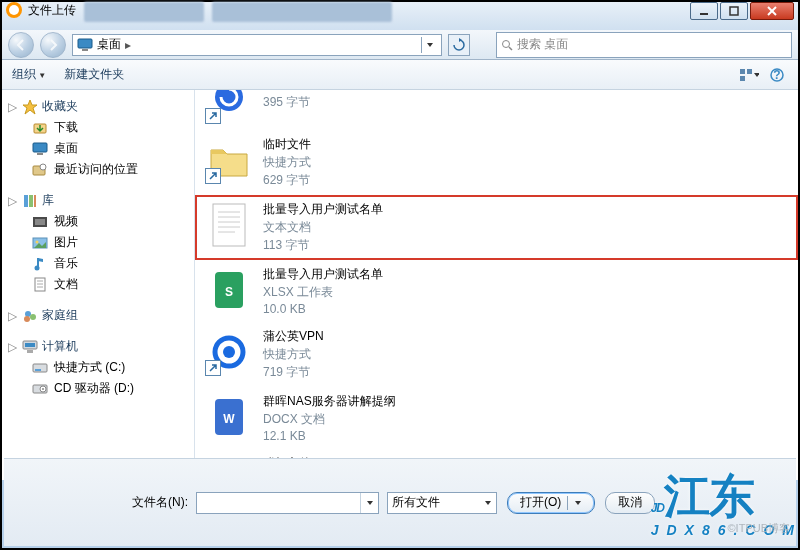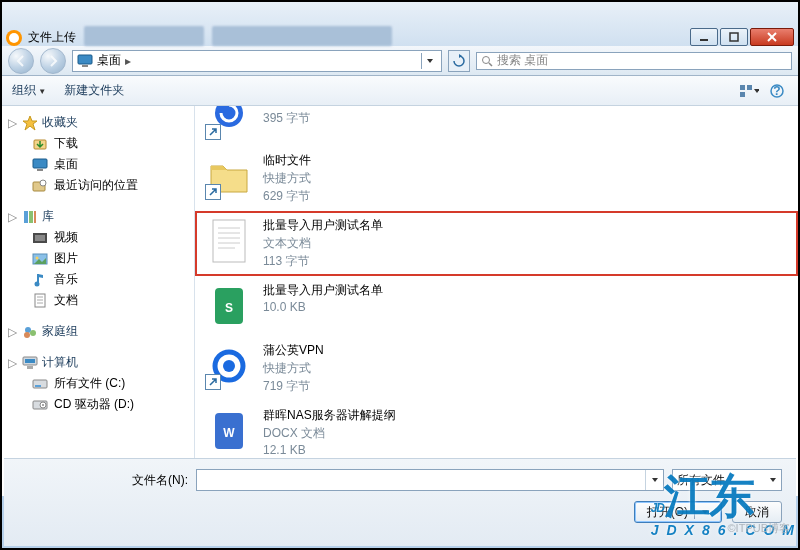--- a/index.html
+++ b/index.html
@@ -1,34 +1,34 @@
 <!DOCTYPE html>
 <html><head>
 <meta charset="utf-8">
 <style>
   * { box-sizing: border-box; margin: 0; padding: 0; font-family: "Microsoft YaHei", "Segoe UI", Tahoma, sans-serif; font-size: 12px; }
   body { background: #fff; width: 800px; height: 550px; overflow: hidden; position: relative; }
   .outer { border: 2px solid #000; width: 800px; height: 550px; position: relative; background: #b6d0ea; }
-  .titlebar { height: 44px; background: linear-gradient(#e8f0f8,#d0e0f0); display:flex; align-items:flex-end; padding:0 4px; }
+  .titlebar { height: 28px; background: linear-gradient(#e8f0f8,#d0e0f0); display:flex; align-items:flex-start; padding:0 4px; }
   .titlebar .ff { width:16px; height:16px; border-radius:50%; background:#ff9500; margin-right:6px; position:relative;}
   .titlebar .ff::after{content:"";position:absolute;inset:3px;border-radius:50%;background:#fff;}
   .titlebar .title { color:#000; }
   .titlebar .spacer { flex:1; }
   .titlebar .blurtab { width:120px; height:20px; background:#a9c0d8; border-radius:2px; margin-left:8px; filter:blur(1px);}
   .winbtns { display:flex; gap:2px; }
   .winbtn { width:28px; height:18px; border:1px solid #4a6a8a; border-radius:2px; display:flex; align-items:center; justify-content:center; background:linear-gradient(#ecf3fa,#cfe0f0);}
   .winbtn.close { width:44px; background:linear-gradient(#e97f6e,#c83a20); border-color:#7a1a0a;}
   .winbtn.close svg{stroke:#fff;}
   .navrow { height:30px; background:linear-gradient(#f3f7fb,#dde8f2); display:flex; align-items:center; padding:0 6px; gap:6px; border-bottom:1px solid #a0b4c8;}
   .navcircle{width:26px;height:26px;border-radius:50%;background:radial-gradient(circle at 30% 30%,#fff,#9fbcd8,#5a86ae);border:1px solid #6a8aac;display:flex;align-items:center;justify-content:center;}
   .navcircle.disabled{opacity:.55}
   .addrbar{flex:0 0 370px;height:22px;border:1px solid #8aa3bc;background:#fff;display:flex;align-items:center;padding:0 4px;gap:4px;}
   .addrbar .dropbtn{width:16px;height:16px;border-left:1px solid #8aa3bc;display:flex;align-items:center;justify-content:center;margin-left:auto;}
   .refreshbtn{width:22px;height:22px;border:1px solid #8aa3bc;background:#e8f0f8;display:flex;align-items:center;justify-content:center;}
-  .searchbox{flex:1;height:18px;border:1px solid #8aa3bc;background:#fff;display:flex;align-items:center;padding:4px 4px;color:#888;}
+  .searchbox{flex:1;height:18px;border:1px solid #8aa3bc;background:#fff;display:flex;align-items:center;padding:12px 4px;color:#888;margin-left:20px;}
   .searchbox .mag{margin-right:4px;}
   .toolbar{height:30px;background:linear-gradient(#f9fbfd,#e8eff6);border-bottom:1px solid #c5d3e0;display:flex;align-items:center;padding:0 10px;gap:18px;}
   .toolbar .t-item{color:#1a3a5a;cursor:default;}
   .toolbar .t-item.drop::after{content:" ▼"; font-size:8px; color:#333;}
   .toolbar .right{margin-left:auto;display:flex;gap:6px;align-items:center;}
   .toolbar .iconbtn{width:22px;height:20px;border:1px solid transparent;display:flex;align-items:center;justify-content:center;}
   .body{display:flex;height:390px;background:#fff;}
   .sidebar{width:193px;border-right:1px solid #d8e2ec;overflow-y:auto;padding:6px 0;}
   .sidebar::-webkit-scrollbar{width:16px}
   .sidebar::-webkit-scrollbar-thumb{background:#c6d3e0;border:1px solid #9fb3c6;}
@@ -40,28 +40,28 @@
   .filespane{flex:1;overflow-y:auto;position:relative;}
   .filespane::-webkit-scrollbar{width:17px}
   .filespane::-webkit-scrollbar-track{background:#eef3f8;border-left:1px solid #cfdbe6;}
   .filespane::-webkit-scrollbar-thumb{background:linear-gradient(#dbe6f0,#bcd0e2);border:1px solid #9fb3c6;}
   .file-item{display:flex;gap:10px;padding:6px 10px;align-items:flex-start;}
   .file-item.hl{border:2px solid #d53a2a;padding:4px 8px;}
   .thumb{width:48px;height:48px;display:flex;align-items:center;justify-content:center;position:relative;background:transparent;}
   .thumb .arrow-overlay{position:absolute;bottom:0;left:0;width:16px;height:16px;background:#fff;border:1px solid #5a86ae;display:flex;align-items:center;justify-content:center;}
   .file-meta{display:flex;flex-direction:column;gap:1px;color:#000;}
   .file-meta .sub{color:#7a8a98;}
-  .footer{position:absolute;left:2px;right:2px;bottom:2px;height:88px;background:linear-gradient(#f1f5f9,#e3ebf3);border-top:1px solid #c5d3e0;padding:10px 14px;display:flex;flex-direction:column;gap:10px;}
+  .footer{position:absolute;left:2px;right:2px;bottom:2px;height:88px;background:linear-gradient(#f1f5f9,#e3ebf3);border-top:1px solid #c5d3e0;padding:10px 14px;display:flex;flex-direction:row;gap:10px;}
   .frow{display:flex;align-items:center;gap:8px;}
   .frow .lbl{width:170px;text-align:right;}
   .combo{flex:1;height:22px;border:1px solid #8aa3bc;background:#fff;display:flex;align-items:center;}
   .combo .dd{width:18px;height:100%;border-left:1px solid #c5d3e0;display:flex;align-items:center;justify-content:center;}
   .combo input{flex:1;border:none;outline:none;height:100%;padding:0 4px;font-size:12px;}
   .filterbox{width:110px;height:22px;border:1px solid #8aa3bc;background:#fff;display:flex;align-items:center;padding:0 4px;justify-content:space-between;}
-  .btn{height:22px;padding:0 12px;border:1px solid #8aa3bc;background:linear-gradient(#fdfdfd,#e5edf4);border-radius:3px;display:flex;align-items:center;gap:4px;}
+  .btn{height:22px;padding:0 12px;border:1px solid #8aa3bc;background:linear-gradient(#fdfdfd,#e5edf4);border-radius:10px;display:flex;align-items:center;gap:4px;}
   .btn.primary{border-color:#3e7db9; box-shadow:0 0 0 1px #8fc6ff inset;}
   .watermark{position:absolute;right:-4px;bottom:10px;font-size:46px;font-weight:900;font-style:italic;color:#0a7cc0;letter-spacing:-1px;pointer-events:none;opacity:.95;text-shadow:0 0 3px #fff; font-family:Arial,sans-serif;}
   .watermark .cn{font-size:46px;font-weight:800;font-style:normal;}
   .watermark .sub{display:block;font-size:14px;font-weight:700;letter-spacing:8px;color:#0a7cc0;margin-top:-6px;}
   .corner-credit{position:absolute;right:8px;bottom:12px;font-size:11px;color:#aeb6bd;}
   svg{display:block}
 </style>
 </head>
 <body>
 
@@ -281,21 +281,21 @@
             </span>
           <span>计算机</span>
         </div>
         <div class="sb-item">
             <span class="ico">
               <svg width="16" height="12">
                 <rect x="1" y="2" width="14" height="8" rx="1" fill="#d8dce0" stroke="#888"></rect>
                 <rect x="3" y="7" width="6" height="2" fill="#5aa0d8"></rect>
               </svg>
             </span>
-            <span>所有文件 (C:)</span>
+            <span>快捷方式 (C:)</span>
           </div>
         <div class="sb-item">
             <span class="ico">
               <svg width="16" height="12">
                 <rect x="1" y="2" width="14" height="8" rx="1" fill="#d8dce0" stroke="#888"></rect>
                 <circle cx="11" cy="6" r="3" fill="#fff" stroke="#888"></circle>
                 <circle cx="11" cy="6" r="1" fill="#888"></circle>
               </svg>
             </span>
             <span>CD 驱动器 (D:)</span>
@@ -358,20 +358,21 @@
         </div>
         <div class="file-item">
           <div class="thumb">
             <svg width="40" height="44">
               <rect x="6" y="4" width="28" height="36" rx="4" fill="#2aa060"></rect>
               <text x="20" y="28" text-anchor="middle" font-size="16" font-weight="bold" fill="#fff">S</text>
             </svg>
           </div>
           <div class="file-meta">
             <span>批量导入用户测试名单</span>
+            <span class="sub">XLSX 工作表</span>
             <span class="sub">10.0 KB</span>
           </div>
         </div>
         <div class="file-item">
           <div class="thumb">
             <svg width="42" height="42">
               <circle cx="21" cy="21" r="14" fill="#fff" stroke="#1a6ae0" stroke-width="5"></circle>
               <circle cx="21" cy="21" r="6" fill="#1a6ae0"></circle>
             </svg>
             <span class="arrow-overlay">

